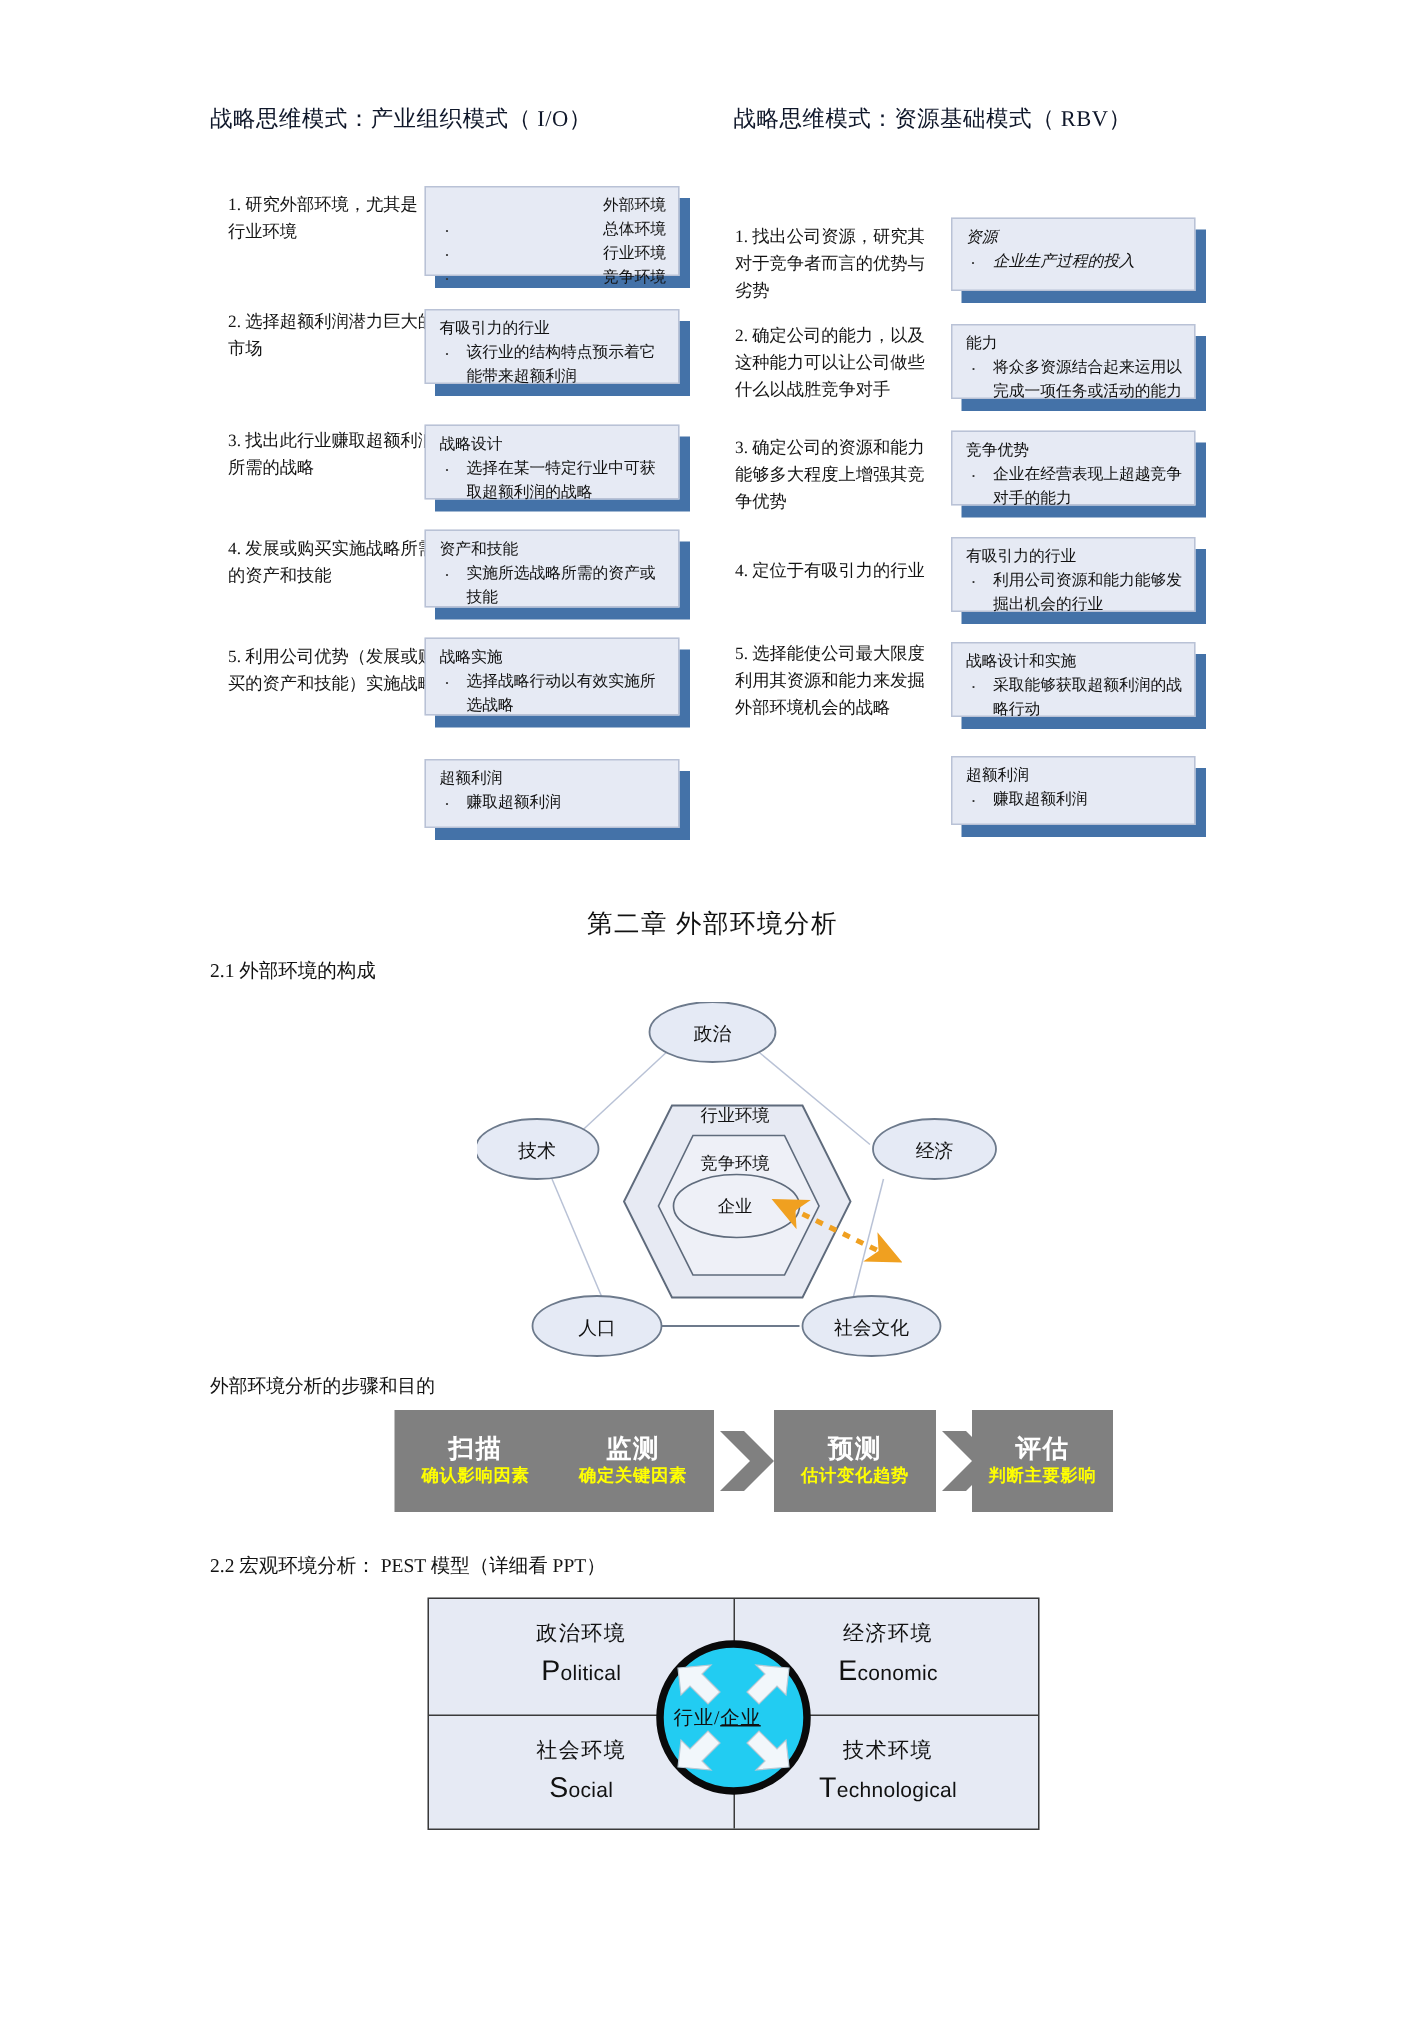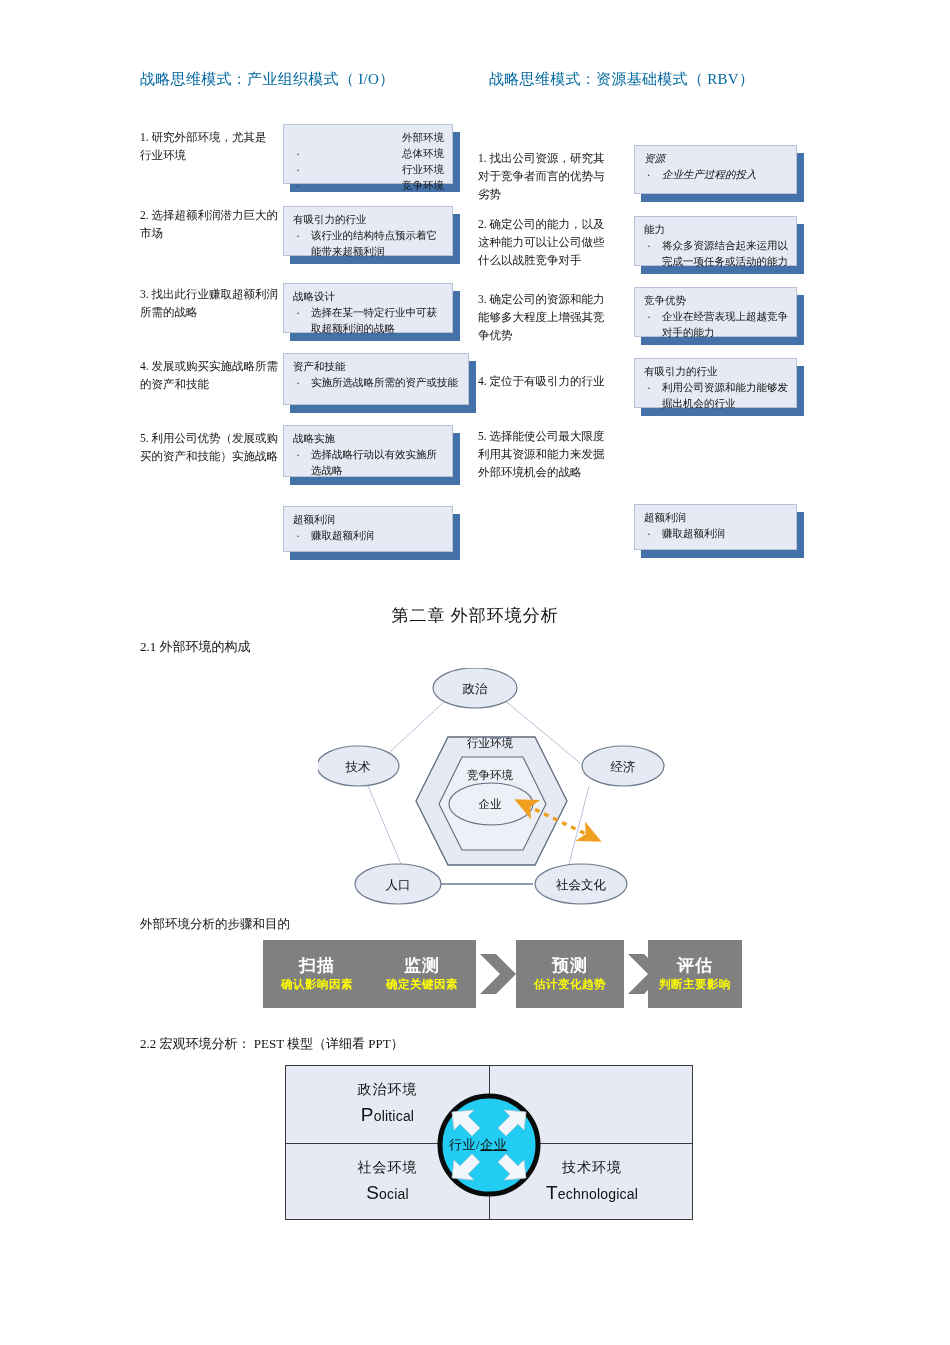--- a/index.html
+++ b/index.html
@@ -20,28 +20,29 @@
   }
 
   
   .abs { position: absolute; }
 
   
   .model-heading {
     font-size: 15px;
     letter-spacing: 0.3px;
     white-space: nowrap;
-    color: #0369a1;
+    color: #0f172a;
   }
 
   
   .step-text {
     font-size: 11.5px;
     line-height: 1.55;
     color: #141414;
+    margin-left: 12px;
   }
 
   
   .callout {
     position: absolute;
     box-sizing: border-box;
   }
   .callout .shadow {
     position: absolute;
     left: 7px;
@@ -203,21 +204,21 @@
   </div>
 
   <div class="callout" style="left:283px; top:283px; width:170px; height:50px;">
     <div class="shadow"></div>
     <div class="face">
       <div class="c-title">战略设计</div>
       <div class="c-item">选择在某一特定行业中可获取超额利润的战略</div>
     </div>
   </div>
 
-  <div class="callout" style="left:283px; top:353px; width:186px; height:52px;font-family:Liberation Serif, serif;">
+  <div class="callout" style="left:283px; top:353px; width:170px; height:52px;font-family:Liberation Serif, serif;">
     <div class="shadow"></div>
     <div class="face">
       <div class="c-title">资产和技能</div>
       <div class="c-item">实施所选战略所需的资产或技能</div>
     </div>
   </div>
 
   <div class="callout" style="left:283px; top:425px; width:170px; height:52px;padding-left:18px;">
     <div class="shadow"></div>
     <div class="face">
@@ -265,20 +266,27 @@
   </div>
 
   <div class="callout" style="left:634px; top:358px; width:163px; height:50px;">
     <div class="shadow"></div>
     <div class="face">
       <div class="c-title">有吸引力的行业</div>
       <div class="c-item">利用公司资源和能力能够发掘出机会的行业</div>
     </div>
   </div>
 
+  <div class="callout" style="left:634px; top:428px; width:163px; height:50px;">
+    <div class="shadow"></div>
+    <div class="face">
+      <div class="c-title">战略设计和实施</div>
+      <div class="c-item">采取能够获取超额利润的战略行动</div>
+    </div>
+  </div>
 
   <div class="callout" style="left:634px; top:504px; width:163px; height:46px;">
     <div class="shadow"></div>
     <div class="face">
       <div class="c-title">超额利润</div>
       <div class="c-item">赚取超额利润</div>
     </div>
   </div>
 
   <div class="abs chapter-title" style="left:0; top:604px;">第二章  外部环境分析</div>
@@ -360,20 +368,24 @@
 
   <div id="pest-table" style="left:285px; top:1065px; width:408px; height:155px;">
     <div class="pest-vline" style="left:202.5px; top:0; width:1.5px; height:100%;"></div>
     <div class="pest-hline" style="left:0; top:76.5px; width:100%; height:1.5px;"></div>
 
     <div class="pest-cell" style="left:0; top:0; width:203px; height:77px;">
       <div class="pest-cn">政治环境</div>
       <div class="pest-en"><span class="cap">P</span><span>olitical</span></div>
     </div>
 
+    <div class="pest-cell" style="left:204px; top:0; width:204px; height:77px;">
+      <div class="pest-cn">经济环境</div>
+      <div class="pest-en"><span class="cap">E</span><span>conomic</span></div>
+    </div>
 
     <div class="pest-cell" style="left:0; top:78px; width:203px; height:77px;">
       <div class="pest-cn">社会环境</div>
       <div class="pest-en"><span class="cap">S</span><span>ocial</span></div>
     </div>
 
     <div class="pest-cell" style="left:204px; top:78px; width:204px; height:77px;">
       <div class="pest-cn">技术环境</div>
       <div class="pest-en"><span class="cap">T</span><span>echnological</span></div>
     </div>

